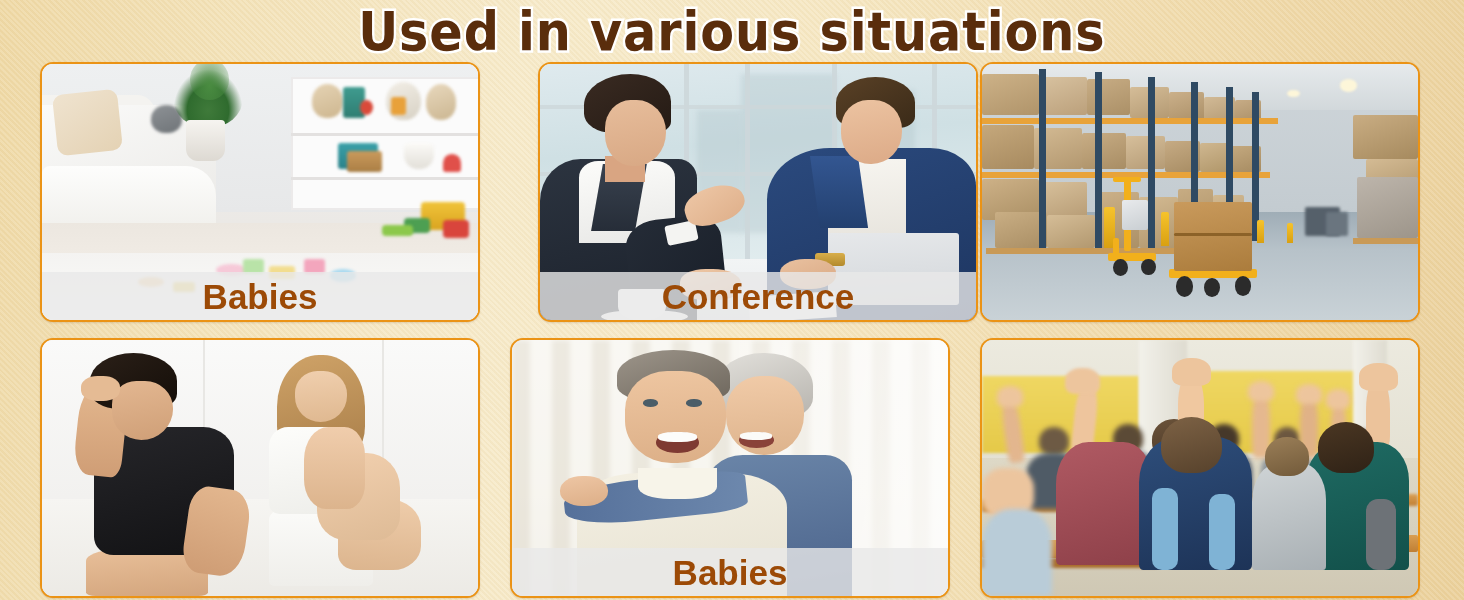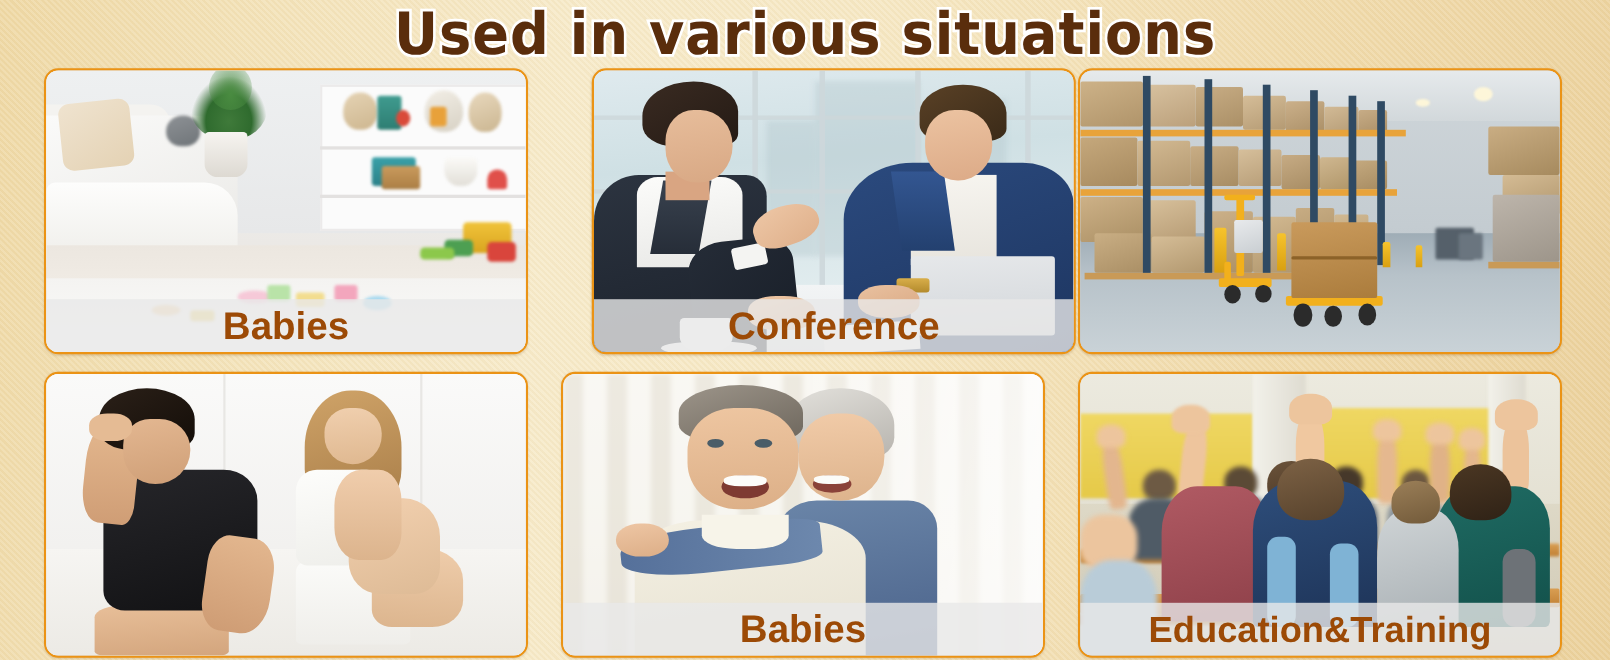--- a/index.html
+++ b/index.html
@@ -463,18 +463,15 @@
       <div class="body" style="left:62%;top:48%;width:17%;height:42%;background:linear-gradient(165deg,#cfd4d6,#a9b0b4);border-radius:36% 34% 4% 4%"></div>
       <div class="head" style="left:65%;top:38%;width:10%;height:15%;background:linear-gradient(165deg,#9b7f58,#725a3a)"></div>
 
       <div class="body" style="left:39%;top:58%;width:6%;height:32%;background:#7fb3d5;border-radius:10px"></div>
       <div class="body" style="left:52%;top:60%;width:6%;height:30%;background:#7fb3d5;border-radius:10px"></div>
       <div class="body" style="left:88%;top:62%;width:7%;height:28%;background:#6d7277;border-radius:12px"></div>
 
       <div class="arm blur2" style="left:0;top:50%;width:12%;height:20%;background:#ecc59e;border-radius:40%"></div>
       <div class="body blur2" style="left:0;top:66%;width:16%;height:34%;background:#b9ccd8"></div>
     </div>
-    <div class="cap small">
-      <span>Education&amp;Training</span>
-    </div>
   </div>
 
 </div>
 
 </body></html>

